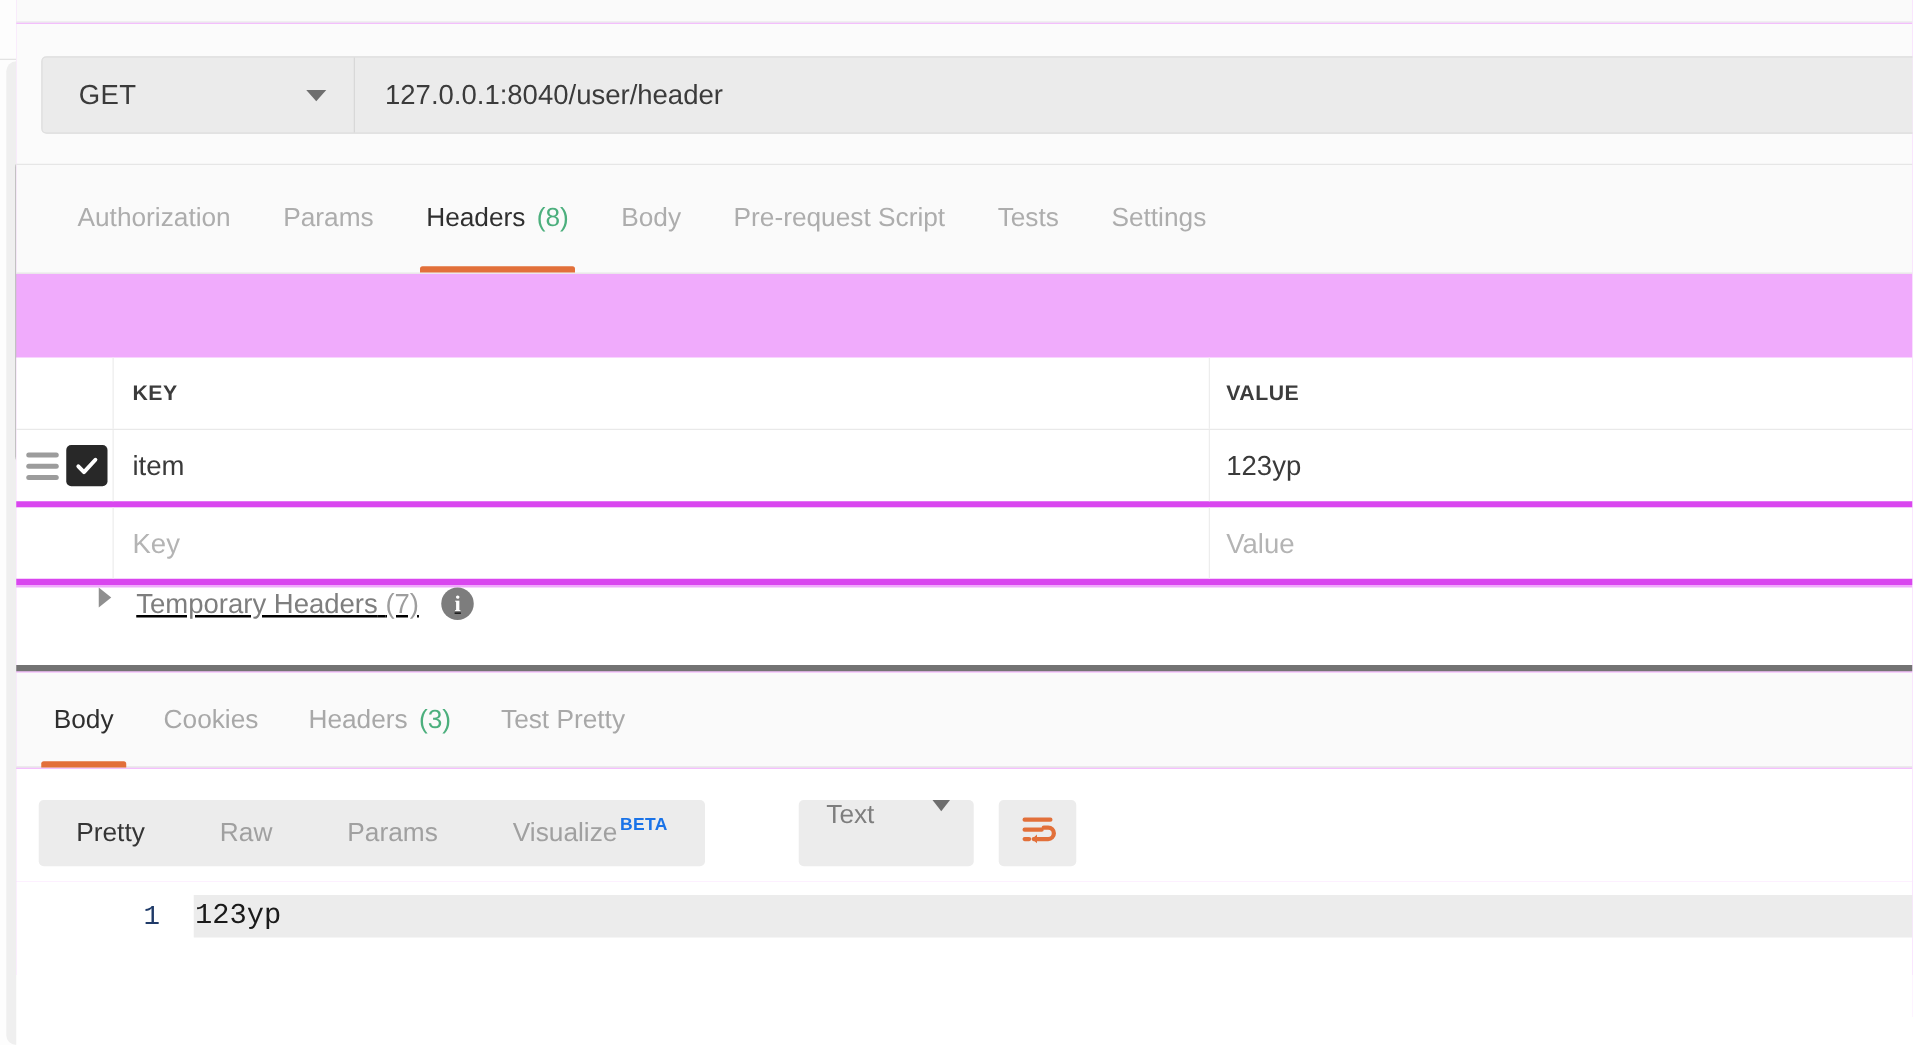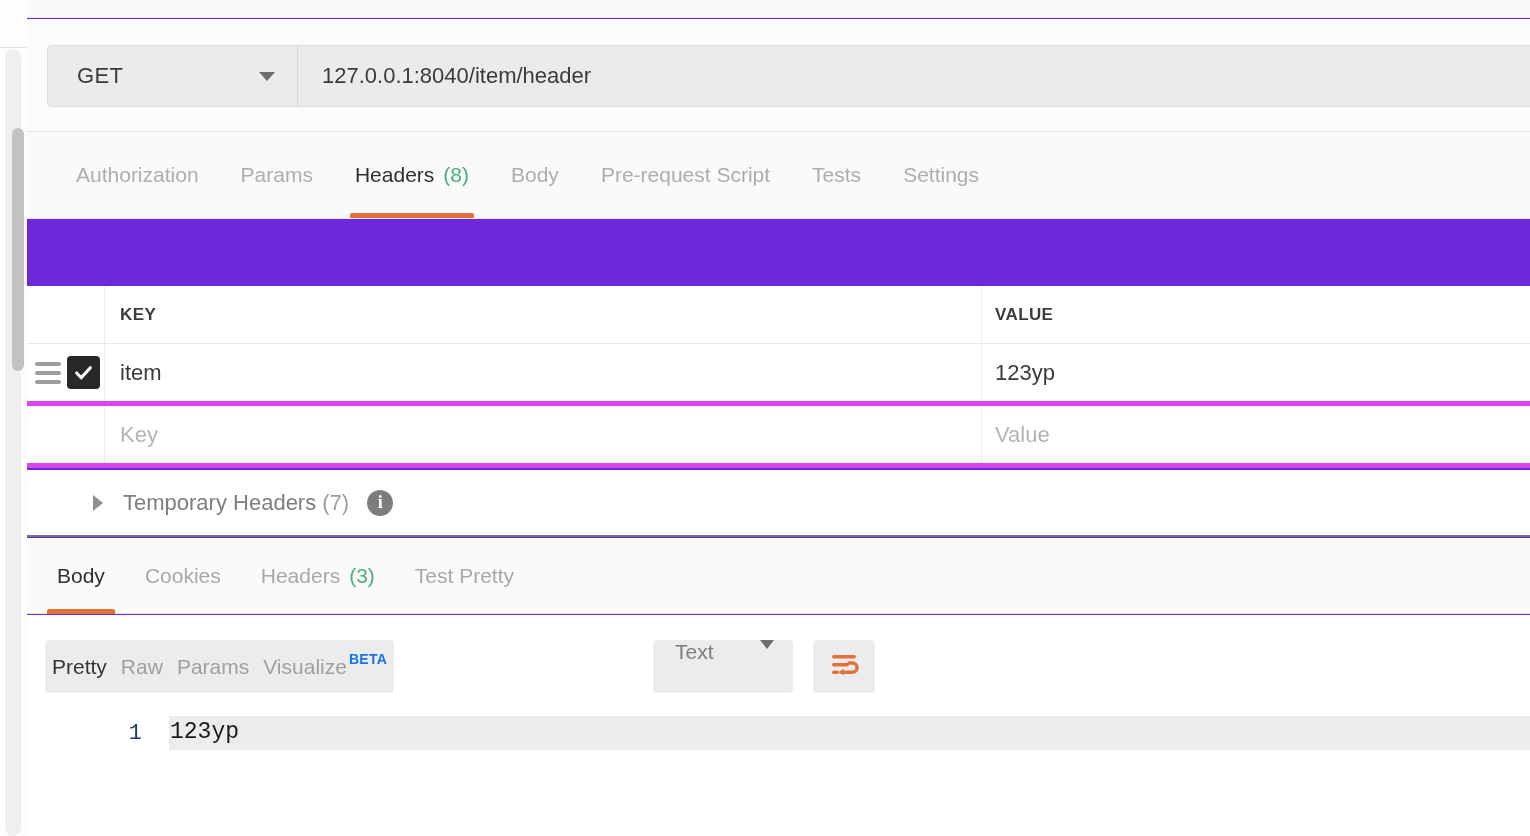--- a/index.html
+++ b/index.html
@@ -27,21 +27,21 @@
     position:absolute; left:7px; top:79px; width:12px; height:243px;
     background:#c2c2c2; border-radius:6px;
   }
   .panel-edge {
     position:absolute; left:28px; top:0; width:2px; height:836px; background:#ffffff;
     border-right:1px solid #ebebeb;
   }
 
   
   .main {
-    position:absolute; left:27px; top:0; right:0; height:780px; background:#6d28d9;
+    position:absolute; left:13px; top:0; right:0; height:780px; background:#f0abfc;
   }
 
   
   .top-strip {
     position:absolute; left:0; top:0; width:100%; height:18px;
     background:#fafafa; border-bottom:1px solid #ececec;
   }
 
   
   .url-row {
@@ -131,22 +131,22 @@
   .c-val {
     flex:1 1 auto; display:flex; align-items:center; padding-left:13px;
     font-size:22px; color:#3a3a3a;
   }
   .col-title { font-size:17px; font-weight:bold; color:#3c3c3c; letter-spacing:0.4px; }
   .ph { color:#b4b4b4; }
 
   
   .temp-head {
     position:absolute; left:0; top:470px; width:100%; height:67px;
-    background:#ffffff; border-bottom:2px solid #737373;
-    display:flex; align-items:center; padding-left:66px;
+    background:#ffffff; border-bottom:5px solid #737373;
+    display:flex; align-items:flex-start; padding-left:66px;text-decoration:underline;
   }
   .temp-title { font-size:22px; color:#7e7e7e; }
   .temp-title .cnt { color:#9e9e9e; }
   .info-i {
     width:26px;height:26px;border-radius:50%;background:#7d7d7d;color:#fff;
     display:flex;align-items:center;justify-content:center;
     font-size:18px; font-weight:bold; font-family:"Liberation Serif",serif;
     margin-left:18px; cursor:pointer;
   }
 
@@ -170,21 +170,21 @@
 
   
   .body-toolbar {
     position:absolute; left:0; top:615px; width:100%; height:90px; background:#ffffff;
   }
   .seg {
     position:absolute; left:18px; top:25px; height:53px;
     background:#ececec; border-radius:4px; display:flex; align-items:stretch;
   }
   .seg-item {
-    display:flex; align-items:center; padding:0 7px;
+    display:flex; align-items:center; padding:0 30px;
     font-size:21px; color:#a0a0a0; cursor:pointer; white-space:nowrap;
   }
   .seg-item.active { color:#353535; }
   .beta {
     font-size:14px; font-weight:bold; color:#1a73e8; margin-left:2px;
     align-self:flex-start; margin-top:11px; letter-spacing:0.3px;
   }
   .fmt-select {
     position:absolute; left:626px; top:25px; width:140px; height:53px;
     background:#ececec; border-radius:4px;
@@ -235,21 +235,21 @@
 
     <div class="top-strip"></div>
 
     <div class="url-row">
       <div class="request-bar">
         <div class="method-select">
           <span class="method-label">GET</span>
           <span class="caret"></span>
         </div>
         <div class="url-field">
-          <span>127.0.0.1:8040/item/header</span>
+          <span>127.0.0.1:8040/user/header</span>
         </div>
       </div>
     </div>
     <div class="url-row-bottom-border"></div>
 
     <div class="req-tabs">
       <div class="req-tab">
         <span>Authorization</span>
       </div>
       <div class="req-tab">

